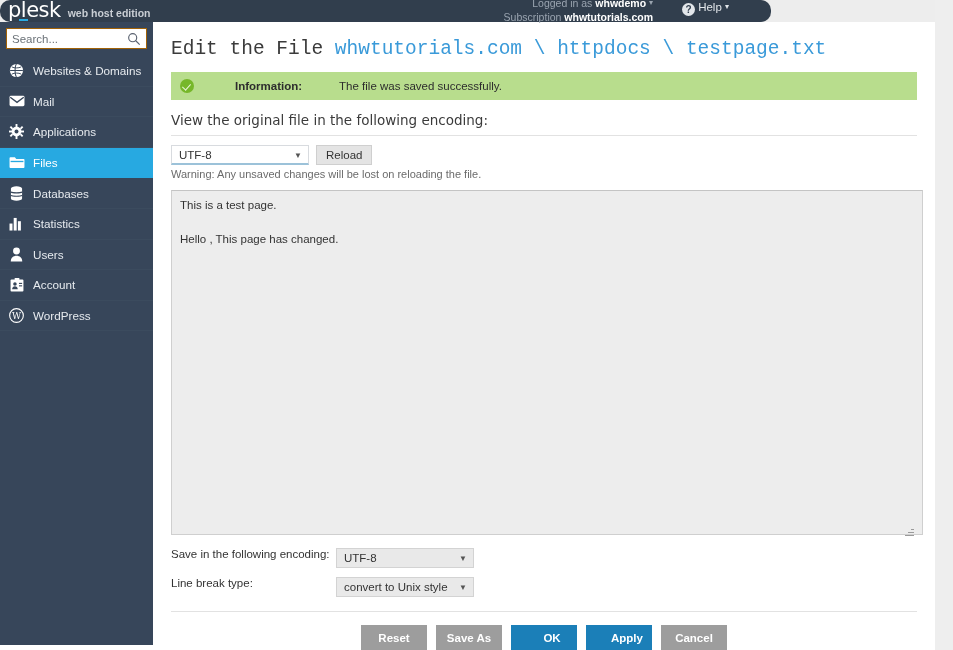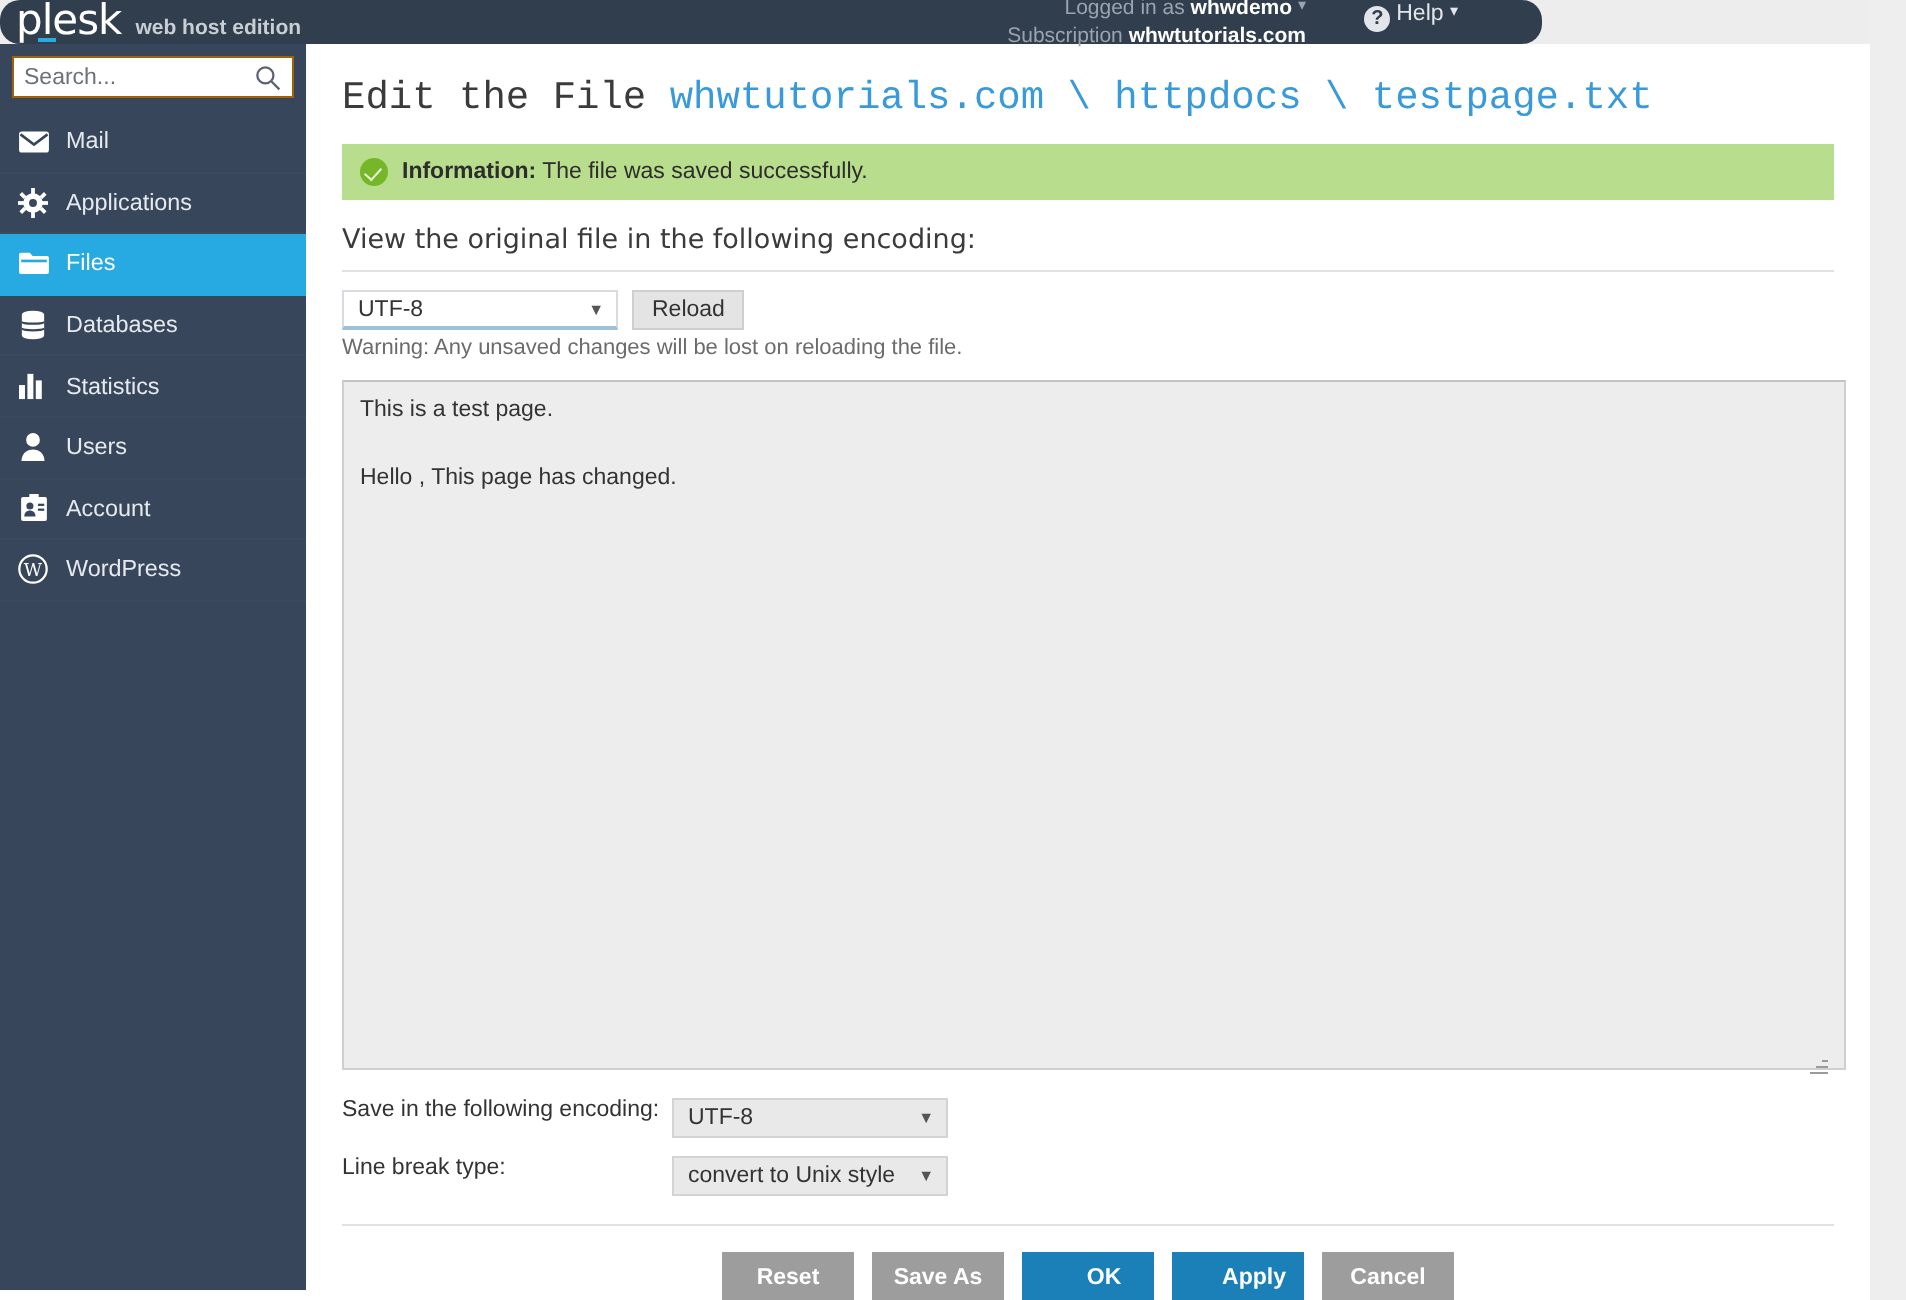--- a/index.html
+++ b/index.html
@@ -93,20 +93,21 @@
     font-size: 19.5px; color: #3b3b3b; font-weight: 400;
     margin: 0 0 12px 2px; white-space: nowrap;
     font-family: Liberation Mono, monospace;
   }
   .page-title .path { color: #3a9ad9; }
 
   .msg {
     background: #b8dd8d; color: #2d2d2d; font-size: 11.5px;
     padding: 7px 9px; display: flex; align-items: center;
     margin: 0 2px 11px 2px;
+    gap: 34px;
   }
   .msg-ico {
     width: 14px; height: 14px; border-radius: 50%; background: #76b72a;
     margin-right: 7px; flex: 0 0 14px; position: relative;
   }
   .msg-ico:after {
     content: ""; position: absolute; left: 3.5px; top: 3px;
     width: 4px; height: 7px; border: solid #e9f5d8;
     border-width: 0 1.8px 1.8px 0; transform: rotate(42deg);
   }
@@ -221,20 +222,30 @@
     <div class="search-wrap">
       <div class="search-box">
         <input type="text" placeholder="Search..." style="">
         <svg class="search-ico" viewBox="0 0 16 16">
           <circle cx="6.5" cy="6.5" r="4.6" fill="none" stroke="#5a6270" stroke-width="1.3"></circle>
           <line x1="10" y1="10" x2="14.5" y2="14.5" stroke="#5a6270" stroke-width="1.3"></line>
         </svg>
       </div>
     </div>
 
+    <div class="nav-item">
+      <span class="nav-ico">
+        <svg width="15" height="15" viewBox="0 0 16 16">
+          <circle cx="8" cy="8" r="7" fill="#ffffff"></circle>
+          <path d="M8 1.3c-2 2-2 11.4 0 13.4M1.2 8h13.6" stroke="#37465a" stroke-width="1.1" fill="none"></path>
+          <path d="M3 4.2c3 1.4 7 1.4 10 0M3 11.8c3-1.4 7-1.4 10 0" stroke="#37465a" stroke-width="1" fill="none"></path>
+        </svg>
+      </span>
+      <span>Websites &amp; Domains</span>
+    </div>
 
     <div class="nav-item">
       <span class="nav-ico">
         <svg width="16" height="12" viewBox="0 0 18 13">
           <rect x="0.6" y="0.6" width="16.8" height="11.8" rx="1.6" fill="#ffffff"></rect>
           <path d="M1.4 2.2 9 8l7.6-5.8" fill="none" stroke="#37465a" stroke-width="1.5"></path>
         </svg>
       </span>
       <span>Mail</span>
     </div>

